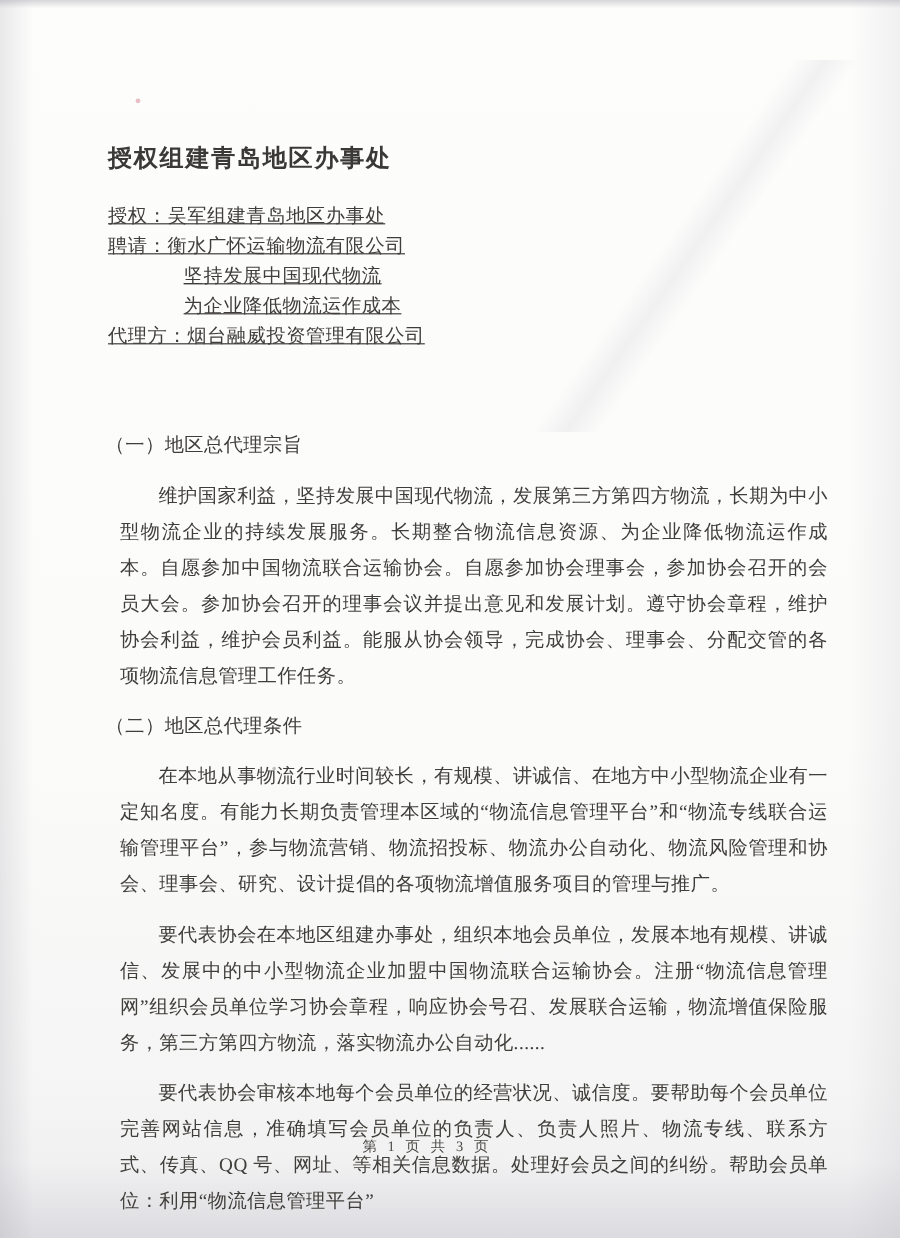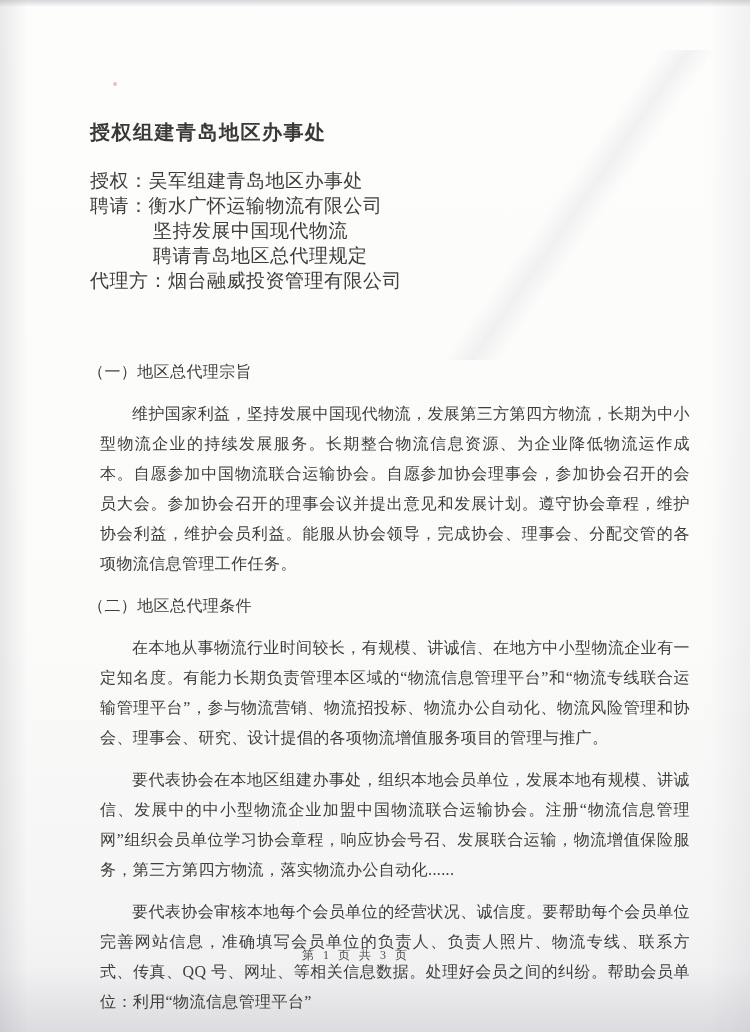--- a/index.html
+++ b/index.html
@@ -52,21 +52,21 @@
     position: absolute; top: 80px; left: 90px; width: 612px;
     text-align: left;
     margin-top: 36px;
   }
   .title-line {
     font-size: 20px; font-weight: bold; line-height: 33px;
     letter-spacing: 1.5px; color: #3b3936;
   }
   .meta-block {
     position: absolute; top: 168px; left: 90px; width: 614px;
-    font-size: 19px; line-height: 25px; letter-spacing: 0.5px;
+    font-size: 16px; line-height: 25px; letter-spacing: 0.5px; text-decoration: underline;
   }
   .meta-line { white-space: nowrap; }
   .meta-line.indent { padding-left: 63px; }
 
   .body-block {
     position: absolute; top: 357px; left: 88px; width: 614px;
     font-size: 16px; line-height: 30px; letter-spacing: 0.4px;
     text-align: justify; text-justify: inter-character;
   }
   .section-heading { text-align: left; }
@@ -92,21 +92,21 @@
   <div class="speck-gray"></div>
 
   <div class="title-block">
     <div class="title-line">授权组建青岛地区办事处</div>
   </div>
 
   <div class="meta-block">
     <div class="meta-line">授权：吴军组建青岛地区办事处</div>
     <div class="meta-line">聘请：衡水广怀运输物流有限公司</div>
     <div class="meta-line indent">坚持发展中国现代物流</div>
-    <div class="meta-line indent">聘请青岛地区总代理规定</div>
+    <div class="meta-line indent">为企业降低物流运作成本</div>
     <div class="meta-line">代理方：烟台融威投资管理有限公司</div>
   </div>
 
   <div class="body-block">
     <div class="section-heading">（一）地区总代理宗旨</div>
     <p class="para">维护国家利益，坚持发展中国现代物流，发展第三方第四方物流，长期为中小型物流企业的持续发展服务。长期整合物流信息资源、为企业降低物流运作成本。自愿参加中国物流联合运输协会。自愿参加协会理事会，参加协会召开的会员大会。参加协会召开的理事会议并提出意见和发展计划。遵守协会章程，维护协会利益，维护会员利益。能服从协会领导，完成协会、理事会、分配交管的各项物流信息管理工作任务。</p>
 
     <div class="section-heading">（二）地区总代理条件</div>
     <p class="para">在本地从事物流行业时间较长，有规模、讲诚信、在地方中小型物流企业有一定知名度。有能力长期负责管理本区域的“物流信息管理平台”和“物流专线联合运输管理平台”，参与物流营销、物流招投标、物流办公自动化、物流风险管理和协会、理事会、研究、设计提倡的各项物流增值服务项目的管理与推广。</p>
 

